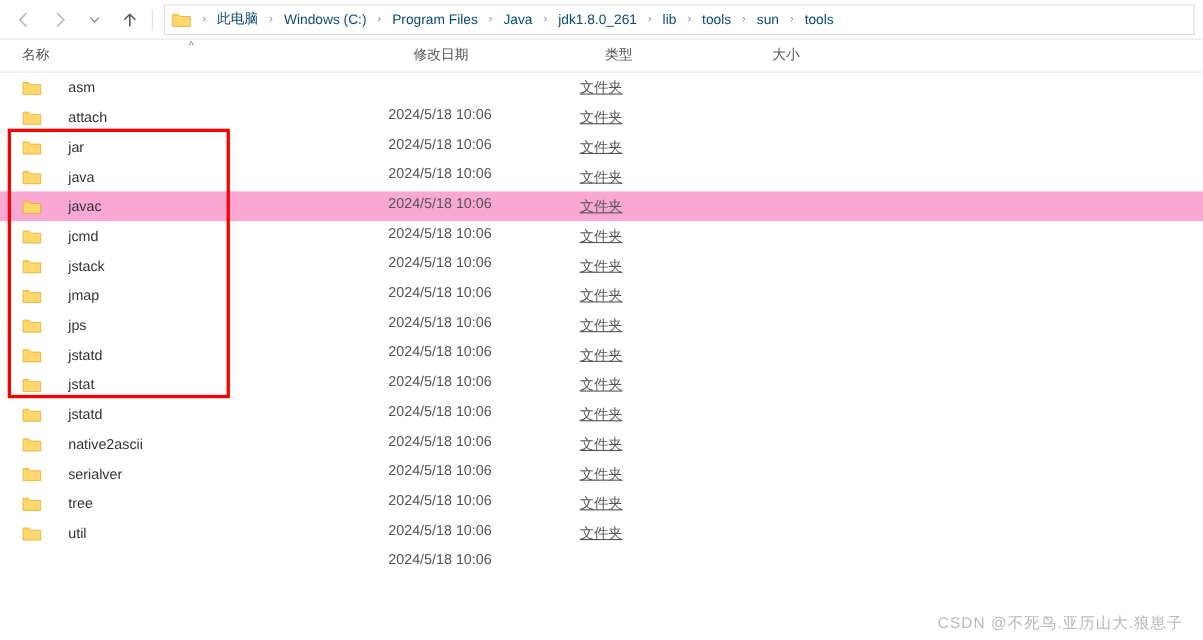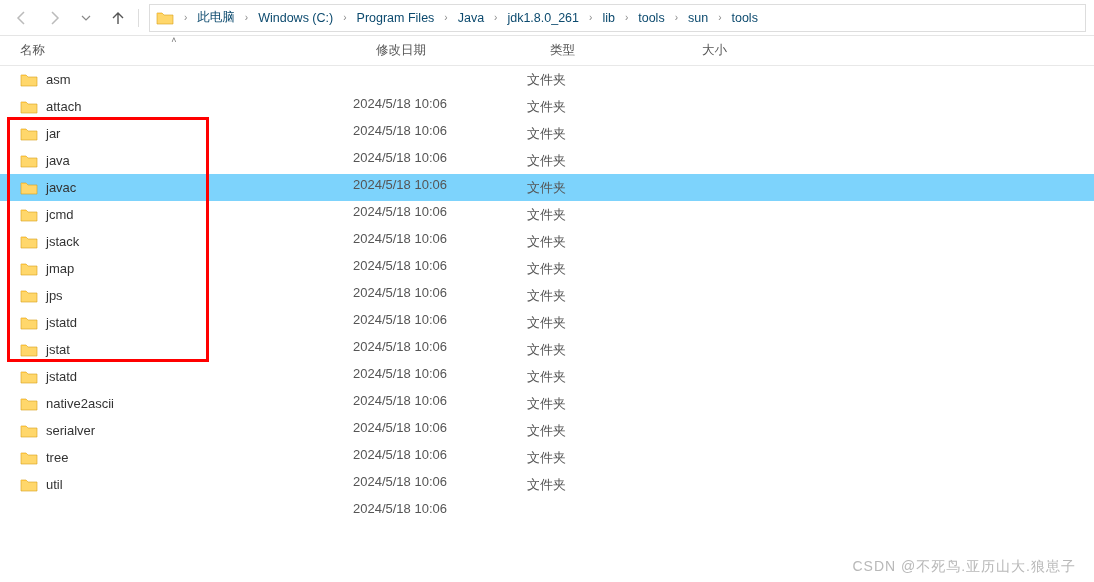--- a/index.html
+++ b/index.html
@@ -92,25 +92,25 @@
       color: #777;
       font-size: 9px;
     }
     .file-list { position: relative; }
     .row {
       display: flex;
       align-items: center;
       height: 27px;
       cursor: pointer;
     }
-    .row.selected { background: #7dd3fc; }
+    .row.selected { background: #f9a8d4; }
     .row .cell { display: flex; align-items: center; height: 100%; overflow: hidden; }
-    .row .c-name { width: 349px; padding-left: 20px; gap: 8px; }
+    .row .c-name { width: 349px; padding-left: 20px; gap: 24px; }
     .row .c-date { width: 174px; padding-left: 4px; color: #555; margin-top: 48px; }
-    .row .c-type { width: 152px; padding-left: 4px; color: #555; }
+    .row .c-type { width: 152px; padding-left: 4px; color: #555; text-decoration: underline; }
     .row .c-size { width: 100px; padding-left: 4px; }
     .folder-icon { width: 18px; height: 16px; flex-shrink: 0; }
     .highlight-box {
       position: absolute;
       border: 3px solid #ff0000;
       pointer-events: none;
     }
     .watermark {
       position: absolute;
       right: 18px;

